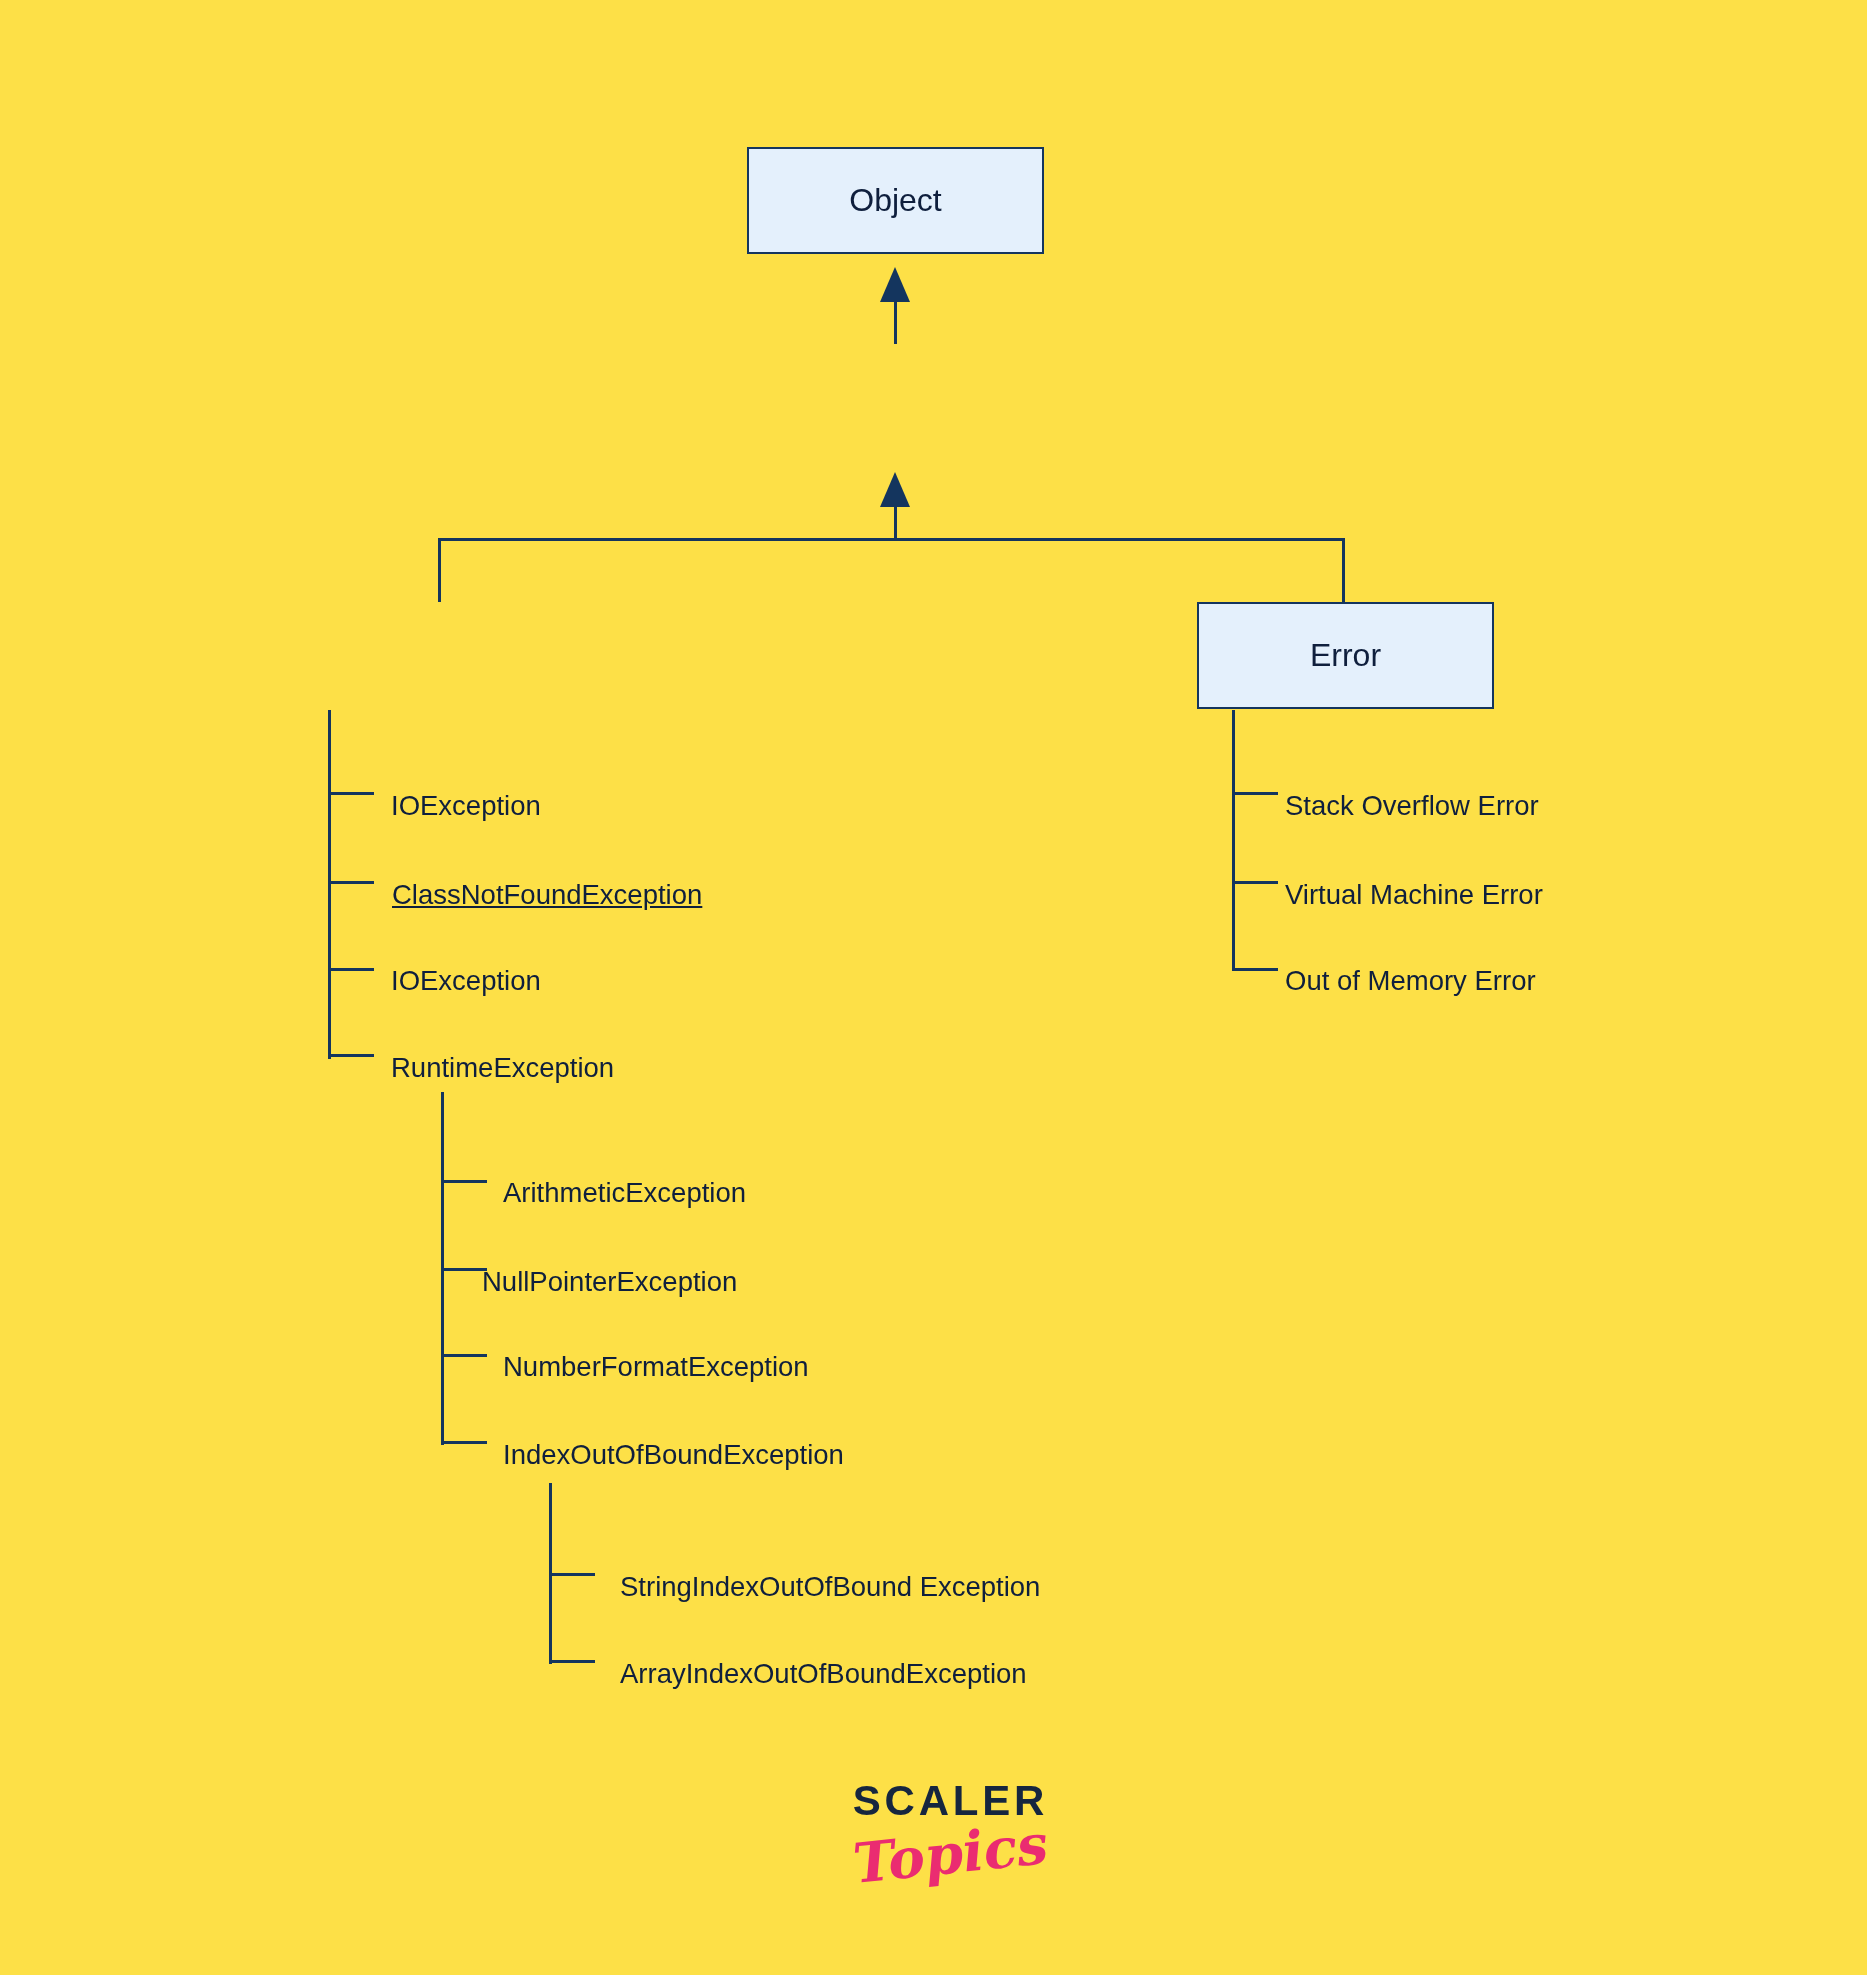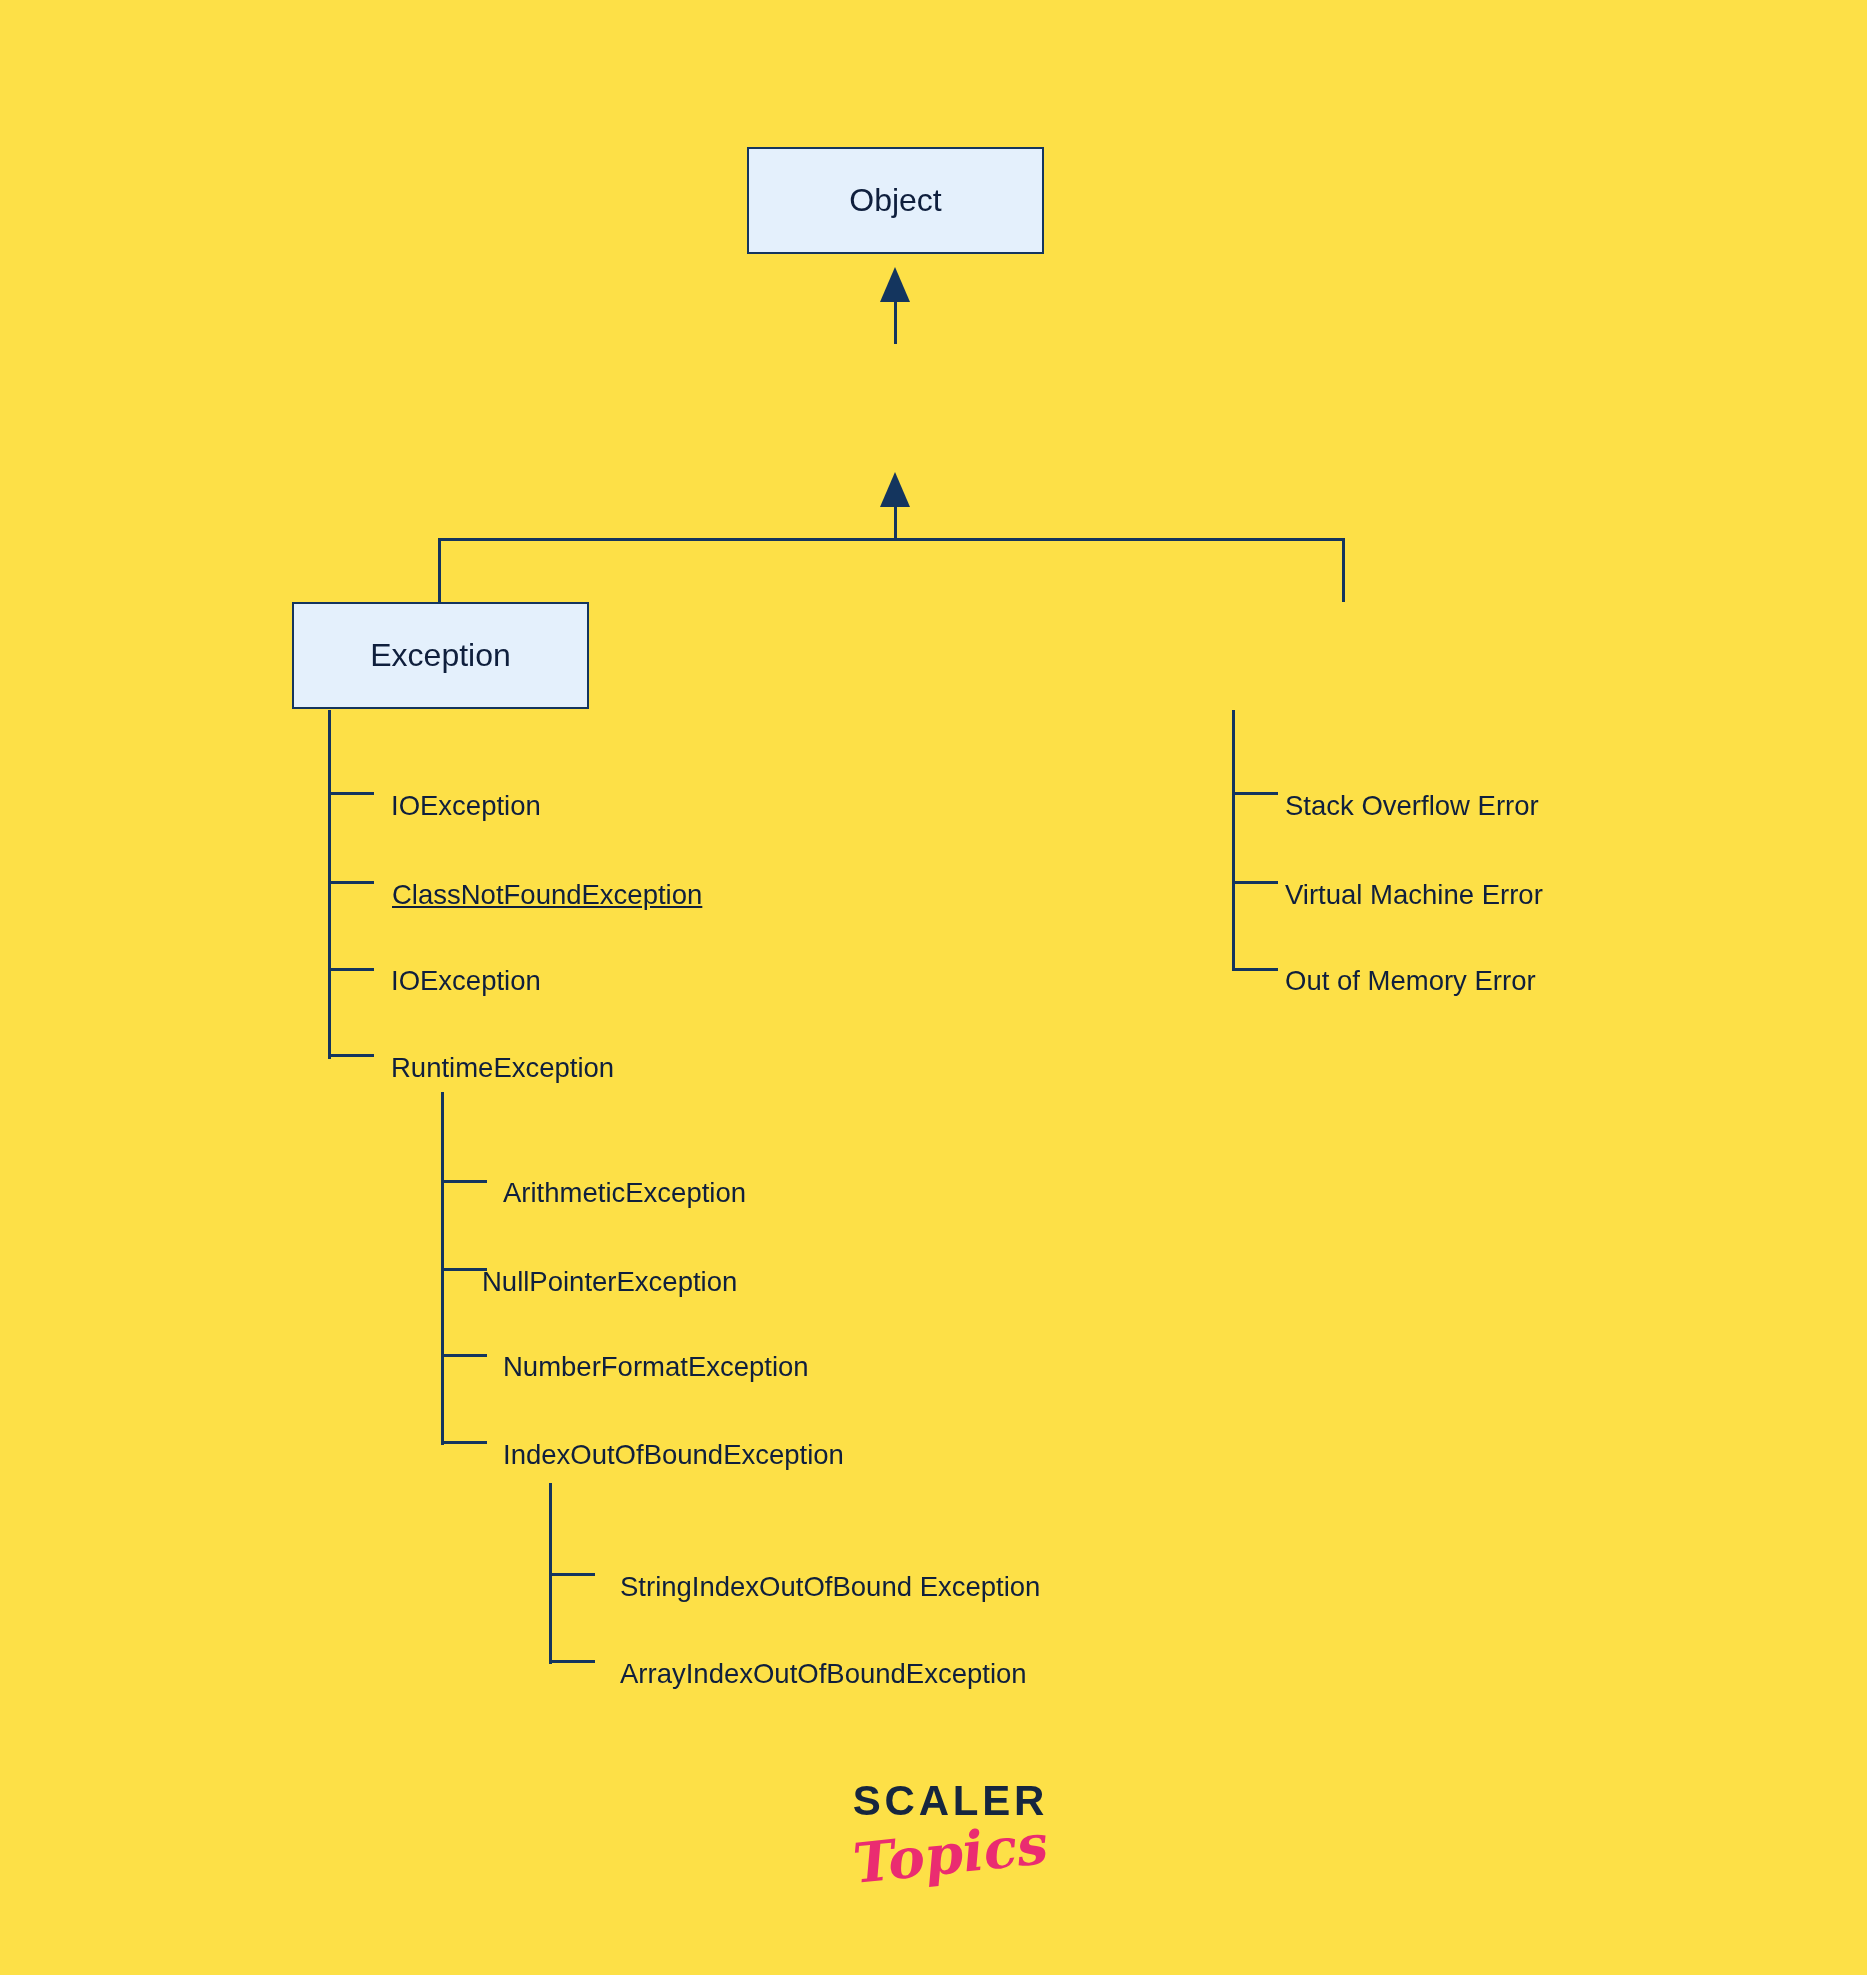--- a/index.html
+++ b/index.html
@@ -65,24 +65,24 @@
 </head>
 <body>
 
 <div id="canvas">
 
   <div class="node" style="left:747px;top:147px;">
     <span>Object</span>
   </div>
 
 
-  <div class="node" style="left:292px;top:602px;">
-    <span>Exception</span>
+
+  <div class="node" style="left:1197px;top:602px;">
+    <span>Error</span>
   </div>
-
 
   <div class="arrowhead" style="left:880px;top:267px;"></div>
   <div class="vline" style="left:894px;top:302px;height:42px;"></div>
 
   <div class="arrowhead" style="left:880px;top:472px;"></div>
   <div class="vline" style="left:894px;top:506px;height:32px;"></div>
 
   <div class="hline" style="left:438px;top:538px;width:907px;"></div>
   <div class="vline" style="left:438px;top:538px;height:64px;"></div>
   <div class="vline" style="left:1342px;top:538px;height:64px;"></div>

